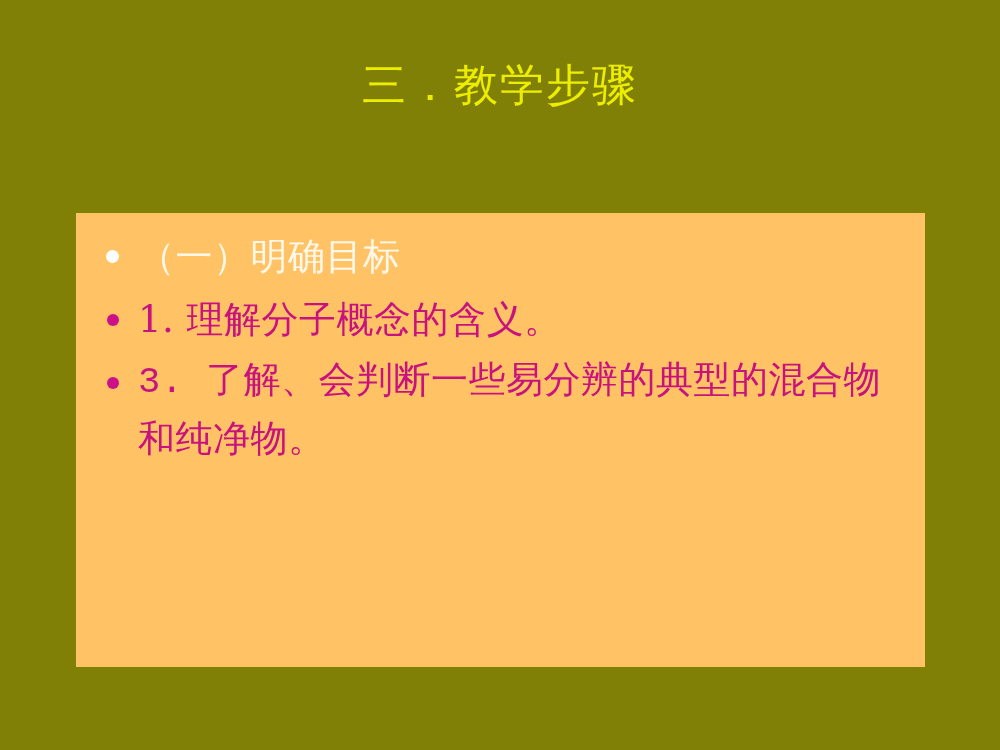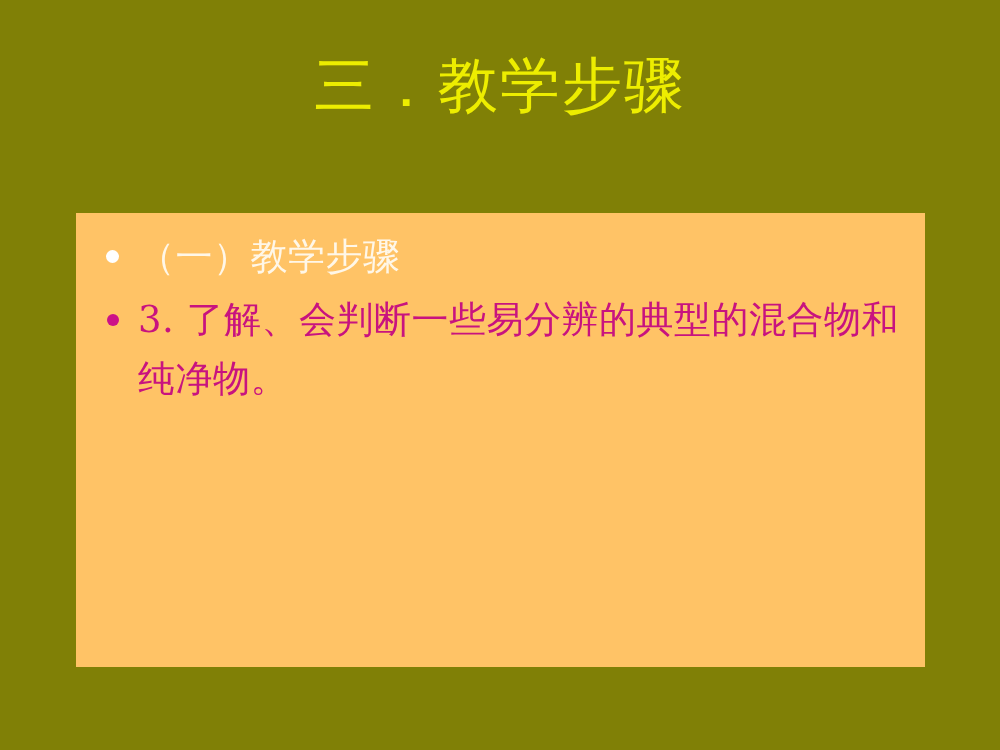--- a/index.html
+++ b/index.html
@@ -20,21 +20,21 @@
     box-sizing: border-box;
   }
   #slide-title {
     position: absolute;
     left: 0;
     top: 48px;
     width: 1000px;
     text-align: center;
     color: #EDED00;
     font-family: "DejaVu Serif", "Liberation Serif", serif;
-    font-size: 60px;
+    font-size: 44px;
     line-height: 74px;
     letter-spacing: 2px;
     white-space: nowrap;
   }
   #content-box {
     position: absolute;
     left: 76px;
     top: 213px;
     width: 849px;
     height: 454px;
@@ -77,37 +77,42 @@
     left: 12px;
   }
   li.item-goal {
     color: #C8137F;
   }
   li.item-goal .bullet-dot {
     background: #CC1188;
   }
   li.item-wrap {
     padding-right: 17px;
+    font-family: Liberation Mono, monospace;
   }
 </style>
 </head>
 <body>
 
 <div id="slide">
 
   <div id="slide-title">三．教学步骤</div>
 
   <div id="content-box">
     <ul class="bullet-list">
 
       <li class="bullet-item item-heading">
         <span class="bullet-dot"></span>
-        <span class="bullet-text">（一）教学步骤</span>
+        <span class="bullet-text">（一）明确目标</span>
       </li>
 
+      <li class="bullet-item item-goal">
+        <span class="bullet-dot"></span>
+        <span class="bullet-text">1. 理解分子概念的含义。</span>
+      </li>
 
 
       <li class="bullet-item item-goal item-wrap">
         <span class="bullet-dot"></span>
         <span class="bullet-text">3. 了解、会判断一些易分辨的典型的混合物和纯净物。</span>
       </li>
 
     </ul>
   </div>
 

